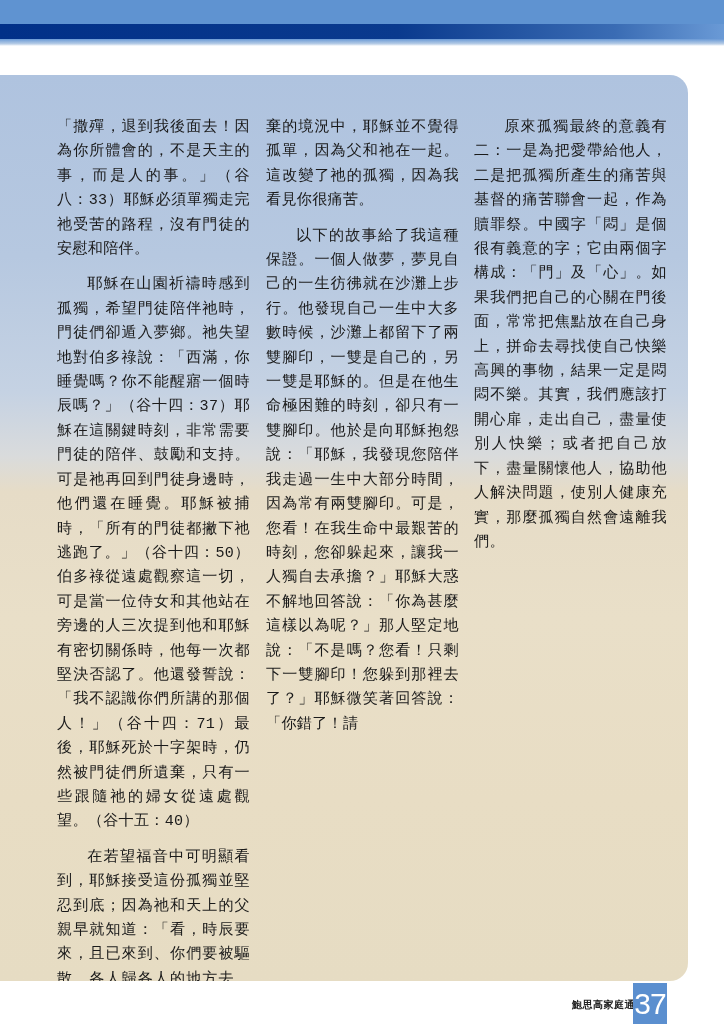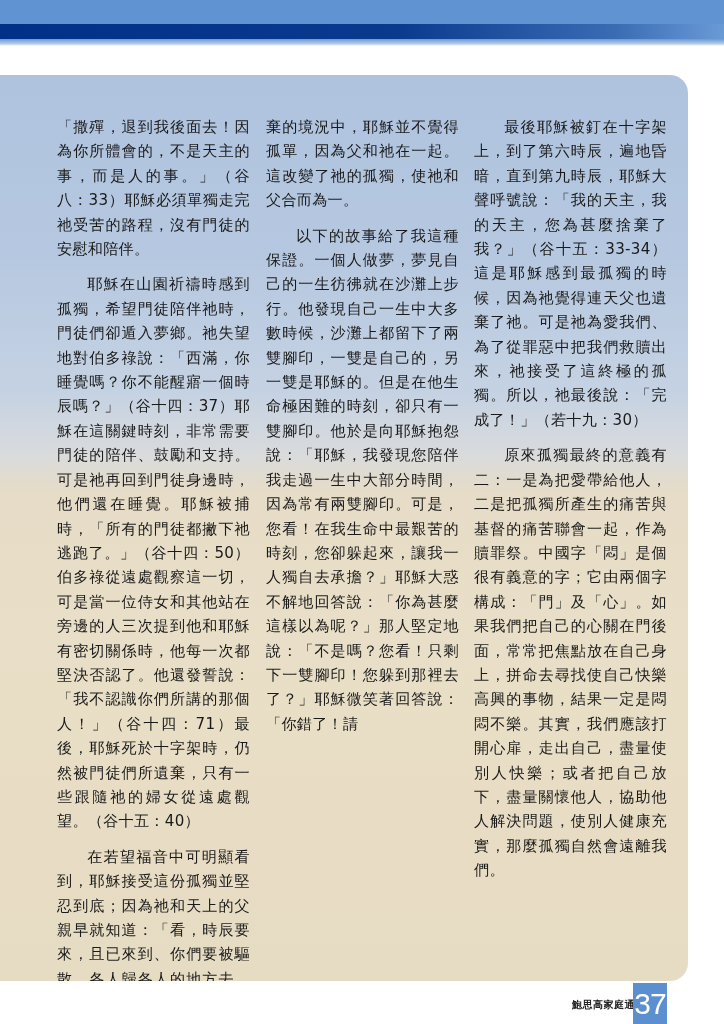--- a/index.html
+++ b/index.html
@@ -29,21 +29,21 @@
     overflow: hidden;
   }
   .column {
     position: absolute; top: 40px; width: 193px;
     font-size: 15.1px; line-height: 24.4px; color: #1a1a1a;
     letter-spacing: 0.3px;
   }
   .col-1 { left: 57px; }
   .col-2 { left: 266px; }
   .col-3 { left: 474px; }
-  .column p { margin: 0 0 11px 0; text-align: justify; text-justify: inter-character; }
+  .column p { margin: 0 0 11px 0; text-align: justify; text-justify: inter-character; font-family: Liberation Mono, monospace; }
   .column p.indent { text-indent: 2em; }
   .column p.cont { text-indent: 0; }
   .footer-title {
     position: absolute; left: 554px; top: 998px; font-size: 10px; font-weight: bold;
     color: #222; letter-spacing: 0.5px; margin-left: 18px;
   }
   .page-number {
     position: absolute; left: 633px; top: 983px; width: 34px; height: 54px;
     background: #5b8fcf; color: #ffffff; font-size: 30px; line-height: 41px;
     text-align: center; font-family: "Liberation Sans", sans-serif; letter-spacing: -1px;
@@ -56,23 +56,22 @@
 <div class="header-band-dark"></div>
 <div class="header-band-edge"></div>
 
 <div class="panel">
   <div class="column col-1">
     <p class="cont">「撒殫，退到我後面去！因為你所體會的，不是天主的事，而是人的事。」（谷八：33）耶穌必須單獨走完祂受苦的路程，沒有門徒的安慰和陪伴。</p>
     <p class="indent">耶穌在山園祈禱時感到孤獨，希望門徒陪伴祂時，門徒們卻遁入夢鄉。祂失望地對伯多祿說：「西滿，你睡覺嗎？你不能醒寤一個時辰嗎？」（谷十四：37）耶穌在這關鍵時刻，非常需要門徒的陪伴、鼓勵和支持。可是祂再回到門徒身邊時，他們還在睡覺。耶穌被捕時，「所有的門徒都撇下祂逃跑了。」（谷十四：50）伯多祿從遠處觀察這一切，可是當一位侍女和其他站在旁邊的人三次提到他和耶穌有密切關係時，他每一次都堅決否認了。他還發誓說：「我不認識你們所講的那個人！」（谷十四：71）最後，耶穌死於十字架時，仍然被門徒們所遺棄，只有一些跟隨祂的婦女從遠處觀望。（谷十五：40）</p>
     <p class="indent">在若望福音中可明顯看到，耶穌接受這份孤獨並堅忍到底；因為祂和天上的父親早就知道：「看，時辰要來，且已來到、你們要被驅散，各人歸各人的地方去，撇下我獨自一個，其實我並不是獨自一個，因為有父與我同在。」（若十六：32）人們都遺棄了祂，甚至連祂的門徒都統統逃走了，躲到自己家中，每人都只顧自己，只想救自己的性命。但在這樣孤獨、被朋友遺</p>
   </div>
   <div class="column col-2">
-    <p class="cont">棄的境況中，耶穌並不覺得孤單，因為父和祂在一起。這改變了祂的孤獨，使祂和父合而為一。</p>
+    <p class="cont">棄的境況中，耶穌並不覺得孤單，因為父和祂在一起。這改變了祂的孤獨，因為我看見你很痛苦。</p>
     <p class="indent">以下的故事給了我這種保證。一個人做夢，夢見自己的一生彷彿就在沙灘上步行。他發現自己一生中大多數時候，沙灘上都留下了兩雙腳印，一雙是自己的，另一雙是耶穌的。但是在他生命極困難的時刻，卻只有一雙腳印。他於是向耶穌抱怨說：「耶穌，我發現您陪伴我走過一生中大部分時間，因為常有兩雙腳印。可是，您看！在我生命中最艱苦的時刻，您卻躲起來，讓我一人獨自去承擔？」耶穌大惑不解地回答說：「你為甚麼這樣以為呢？」那人堅定地說：「不是嗎？您看！只剩下一雙腳印！您躲到那裡去了？」耶穌微笑著回答說：「你錯了！請</p>
   </div>
   <div class="column col-3">
-    <p class="indent">最後耶穌被釘在十字架上，到了第六時辰，遍地昏暗，直到第九時辰，耶穌大聲呼號說：「我的天主，我的天主，您為甚麼捨棄了我？」（谷十五：33-34）這是耶穌感到最孤獨的時候，因為祂覺得連天父也遺棄了祂。可是祂為愛我們、為了從罪惡中把我們救贖出來，祂接受了這終極的孤獨。所以，祂最後說：「完成了！」（若十九：30）</p>
     <p class="indent"><span>原來孤獨最終的意義有二：一是為把愛帶給他人，二是把孤獨所產生的痛苦與基督的痛苦聯會一起，作為贖罪祭。中國字「悶」是個很有義意的字；它由兩個字構成：「門」及「心」。如果我們把自己的心關在門後面，常常把焦點放在自己身上，拼命去尋找使自己快樂高興的事物，結果一定是悶悶不樂。其實，我們應該打開心扉，走出自己，盡量使別人快樂；或者把自己放下，盡量關懷他人，協助他人解決問題，使別人健康充實，那麼孤獨自然會遠離我們。</span></p>
   </div>
 </div>
 
 <div class="footer-title">鮑思高家庭通訊</div>
 <div class="page-number">37</div>
 
 </body></html>

